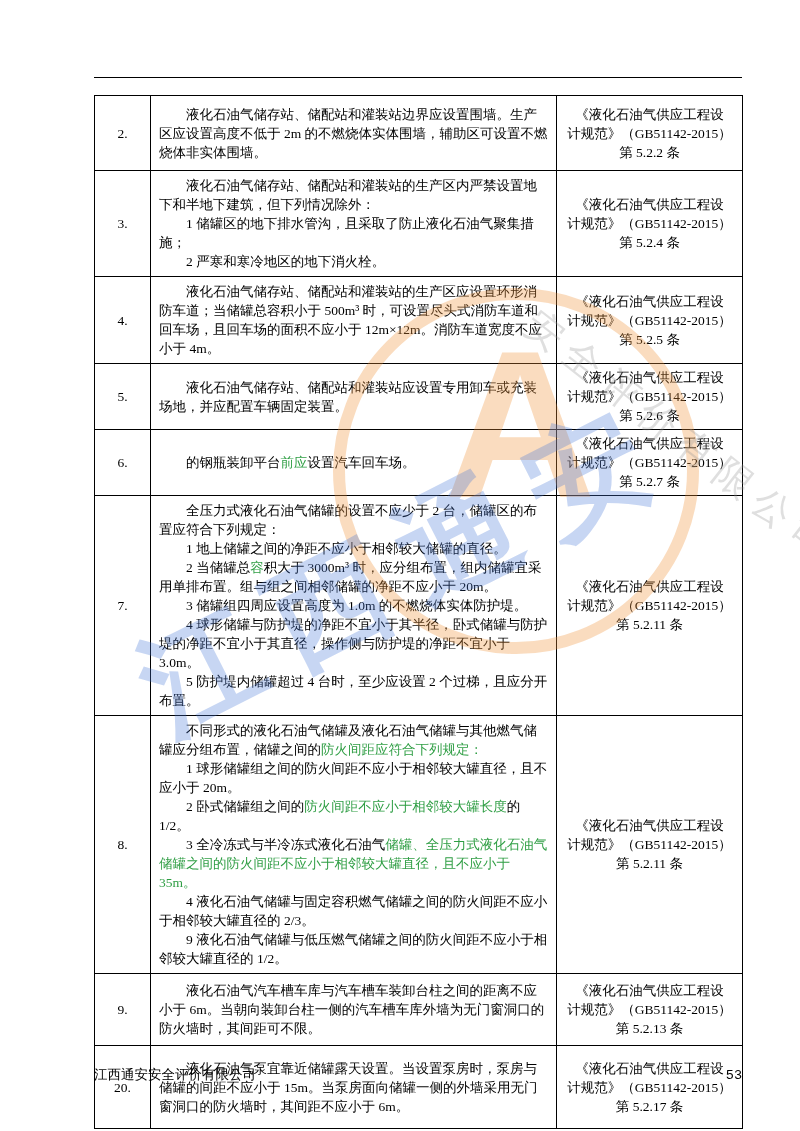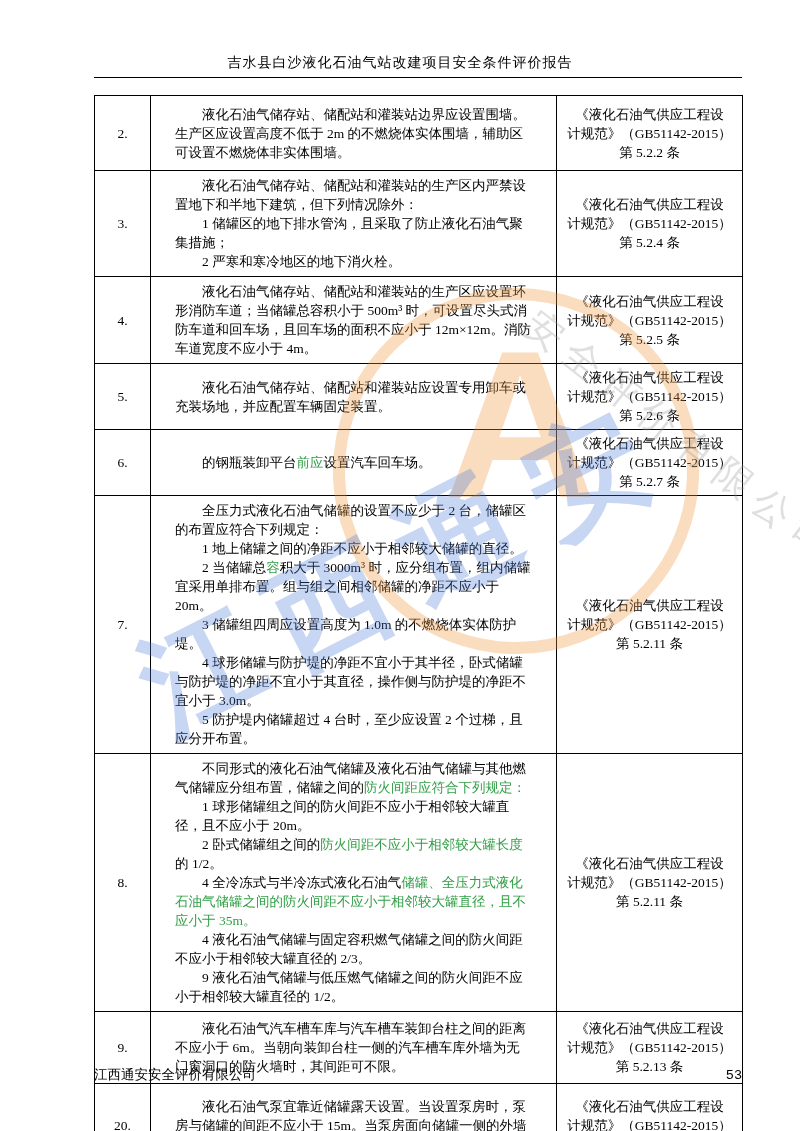--- a/index.html
+++ b/index.html
@@ -19,21 +19,21 @@
   }
   table.main-table {
     position:absolute; top:95px; left:94px; width:648px;
     border-collapse:collapse; table-layout:fixed; z-index:1;
   }
   td {
     border:1px solid #000; font-size:13.5px; line-height:19px;
     vertical-align:middle;
   }
   .col-no   { width:56px;  text-align:center; }
-  .col-content { width:406px; padding:5px 24px; }
+  .col-content { width:406px; padding:5px 8px; }
   .col-ref  { width:186px; text-align:center; padding:4px 5px; white-space:pre-line; }
   .para { text-indent:2em; }
   .hl { color:var(--hl,#2f9e44); }
   tr:nth-child(1){height:75px}
   tr:nth-child(2){height:95px}
   tr:nth-child(3){height:80px}
   tr:nth-child(4){height:53px}
   tr:nth-child(5){height:52px}
   tr:nth-child(6){height:205px}
   tr:nth-child(7){height:225px}
@@ -73,21 +73,20 @@
     position:absolute; left:530px; top:300px; font-size:38px; letter-spacing:10px;
     color:rgba(150,150,150,.30); white-space:nowrap;
     transform:rotate(38deg); transform-origin:left center; line-height:1;
   }
 </style>
 </head>
 <body>
 
 <div class="page">
 
-  <div class="header-title">吉水县白沙液化石油气站改建项目安全条件评价报告</div>
   <div class="header-rule"></div>
 
   <table class="main-table">
     <tbody id="table-body">
         <tr>
           <td class="col-no">2.</td>
           <td class="col-content">
             <p class="para"><span>液化石油气储存站、储配站和灌装站边界应设置围墙。生产区应设置高度不低于 2m 的不燃烧体实体围墙，辅助区可设置不燃烧体非实体围墙。</span></p>
           </td>
           <td class="col-ref">《液化石油气供应工程设
@@ -145,21 +144,21 @@
           <td class="col-ref">《液化石油气供应工程设
 计规范》（GB51142-2015）
 第 5.2.11 条</td>
         </tr>
         <tr>
           <td class="col-no">8.</td>
           <td class="col-content">
             <p class="para"><span>不同形式的液化石油气储罐及液化石油气储罐与其他燃气储罐应分组布置，储罐之间的</span><span class="hl">防火间距应符合下列规定：</span></p>
             <p class="para"><span>1 球形储罐组之间的防火间距不应小于相邻较大罐直径，且不应小于 20m。</span></p>
             <p class="para"><span>2 卧式储罐组之间的</span><span class="hl">防火间距不应小于相邻较大罐长度</span><span>的 1/2。</span></p>
-            <p class="para"><span>4 全冷冻式与半冷冻式液化石油气</span><span class="hl">储罐、全压力式液化石油气储罐之间的防火间距不应小于相邻较大罐直径，且不应小于 35m。</span></p>
+            <p class="para"><span>3 全冷冻式与半冷冻式液化石油气</span><span class="hl">储罐、全压力式液化石油气储罐之间的防火间距不应小于相邻较大罐直径，且不应小于 35m。</span></p>
             <p class="para"><span>4 液化石油气储罐与固定容积燃气储罐之间的防火间距不应小于相邻较大罐直径的 2/3。</span></p>
             <p class="para"><span>9 液化石油气储罐与低压燃气储罐之间的防火间距不应小于相邻较大罐直径的 1/2。</span></p>
           </td>
           <td class="col-ref">《液化石油气供应工程设
 计规范》（GB51142-2015）
 第 5.2.11 条</td>
         </tr>
         <tr>
           <td class="col-no">9.</td>
           <td class="col-content">

